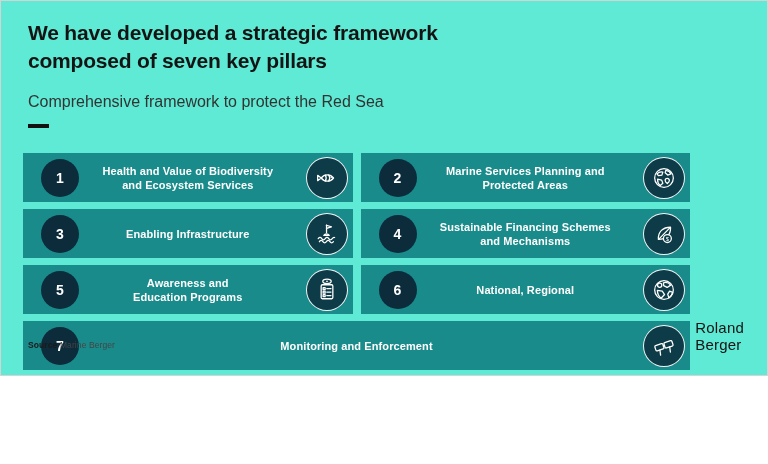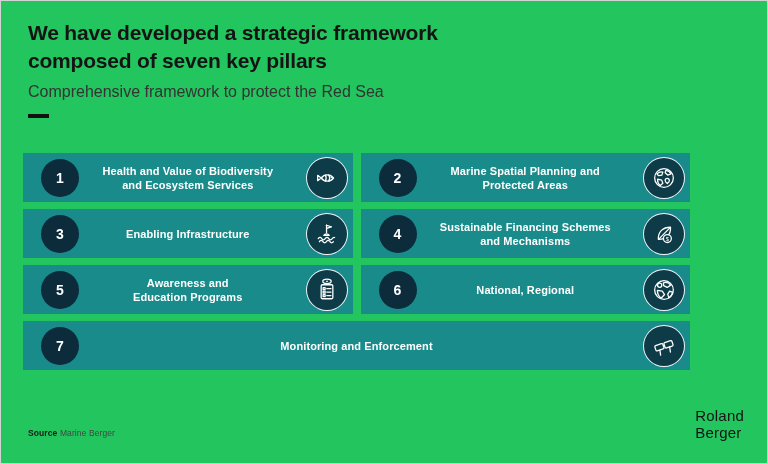--- a/index.html
+++ b/index.html
@@ -2,38 +2,38 @@
 <html style="--pillar-teal: #1a8b8b; --number-circle: #0c2b3b; --icon-circle: #0d3b47;"><head>
 <meta charset="utf-8">
 <style>
   * { margin: 0; padding: 0; box-sizing: border-box; }
   html, body { background: #ffffff; }
   body { font-family: "Liberation Sans", sans-serif; }
 
   .slide {
     position: relative;
     width: 768px;
-    height: 464px;
-    background: #22c55e;
+    height: 376px;
+    background: #5eead4;
     border: 1px solid #d4d4d4;
     overflow: hidden;
   }
 
   
   .header { position: absolute; top: 18px; left: 27px; width: 560px; }
   .title {
     font-size: 21px;
     font-weight: bold;
     color: #141414;
     letter-spacing: -0.2px;
     line-height: 28px;
     max-width: 470px;
   }
   .subtitle {
-    margin-top: 6px;
+    margin-top: 16px;
     font-size: 16px;
     font-weight: normal;
     color: #333333;
     line-height: 21px;
   }
   .dash {
     margin-top: 12px;
     width: 21px;
     height: 4px;
     background: #111111;
@@ -155,21 +155,21 @@
             <path d="M7 12 L4 9.7 v4.6 Z"></path>
             <path d="M10.5 9.4 c1 1.6 1 3.6 0 5.2"></path>
             <path d="M13.5 9.4 c1 1.6 1 3.6 0 5.2"></path>
             <circle class="fill-w" cx="15.6" cy="11.3" r="0.7"></circle>
           </svg>
         </div>
       </div>
       <div class="pillar">
         <div class="num-badge">2</div>
         <div class="pillar-label">
-          <span>Marine Spatial Planning and</span>
+          <span>Marine Services Planning and</span>
           <span>Protected Areas</span>
         </div>
         <div class="icon-badge">
           <svg viewBox="0 0 24 24">
             <circle cx="12" cy="12" r="8"></circle>
             <path d="M6 8.5 q2.5-2.5 5-1.5 l-0.8 2.5 -3 0.5 Z"></path>
             <path d="M13.5 5.5 q3.5 0.5 4.5 3 l-2.8 1 -2.2-2 Z"></path>
             <path d="M6.5 13 l3.5 0.8 1 2.7 -2.2 2 q-2.5-2-2.3-5.5 Z"></path>
             <path d="M14.8 16.8 c0 0 1.8-1.5 1.8-2.7 a1.8 1.8 0 1 0 -3.6 0 c0 1.2 1.8 2.7 1.8 2.7 Z"></path>
           </svg>

